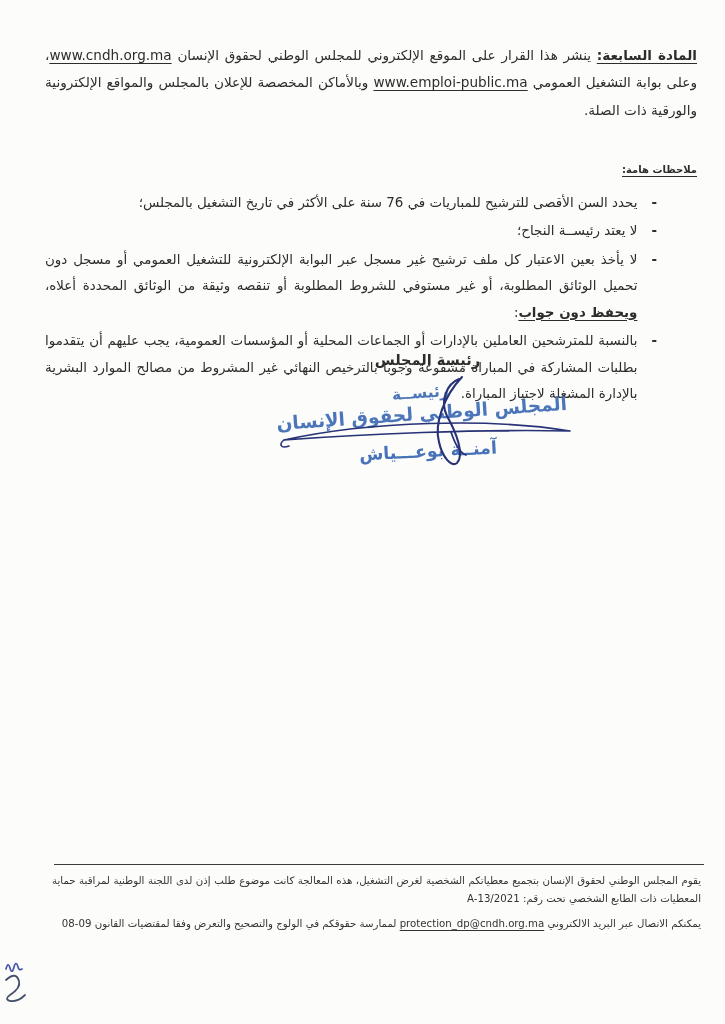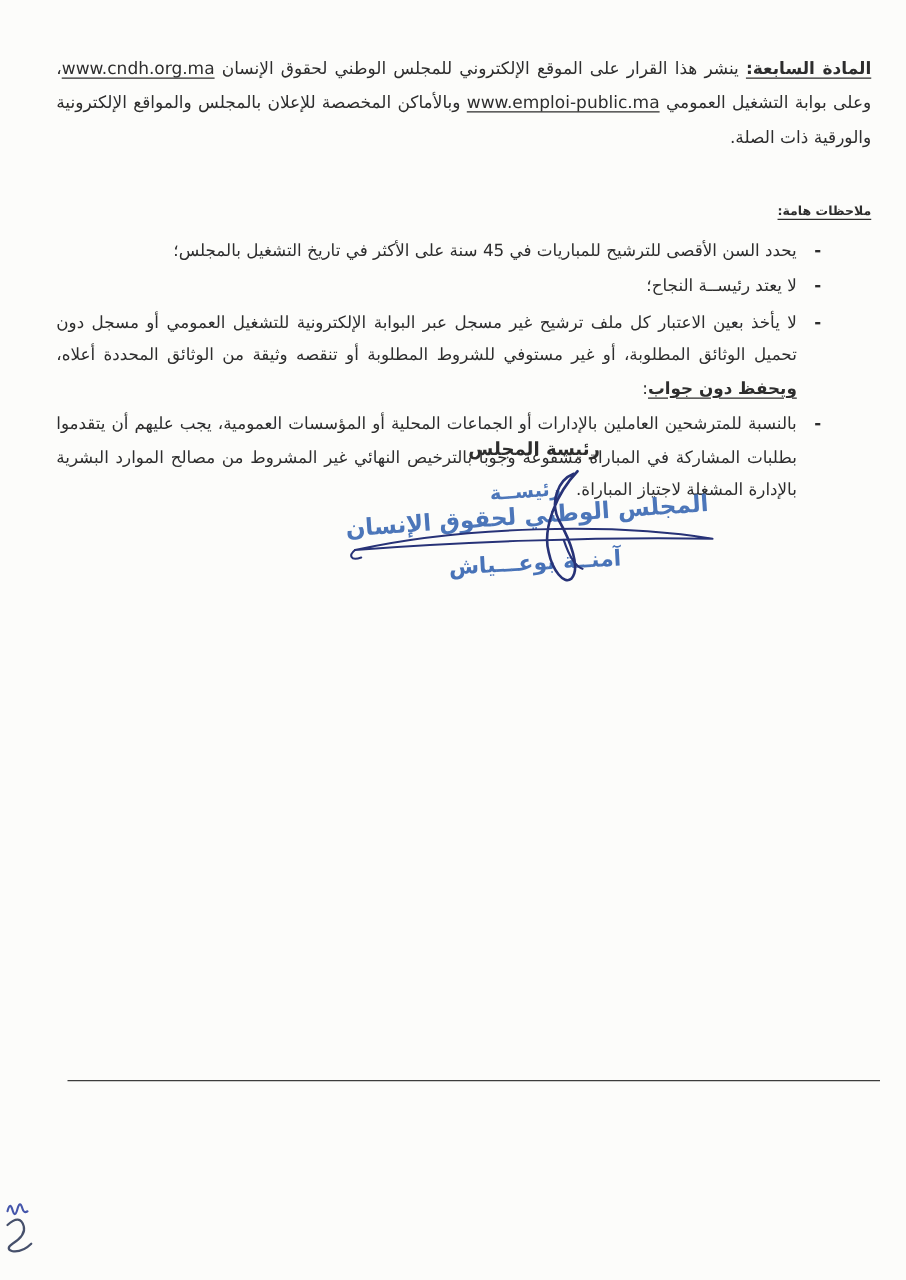--- a/index.html
+++ b/index.html
@@ -43,21 +43,21 @@
   <div class="flow">
 
     <p class="article"><span class="b u">المادة السابعة:</span> <span>ينشر هذا القرار على الموقع الإلكتروني للمجلس الوطني لحقوق الإنسان</span> <span class="ltr u">www.cndh.org.ma</span><span>، وعلى بوابة التشغيل العمومي</span> <span class="ltr u">www.emploi-public.ma</span> <span>وبالأماكن المخصصة للإعلان بالمجلس والمواقع الإلكترونية والورقية ذات الصلة.</span></p>
 
     <span class="notes-heading">ملاحظات هامة:</span>
 
     <div class="bullets">
 
       <div class="bullet">
         <span class="dash">-</span>
-        <span class="btext">يحدد السن الأقصى للترشيح للمباريات في 45 سنة على الأكثر في تاريخ التشغيل بالمجلس؛</span>
+        <span class="btext">يحدد السن الأقصى للترشيح للمباريات في 76 سنة على الأكثر في تاريخ التشغيل بالمجلس؛</span>
       </div>
 
       <div class="bullet">
         <span class="dash">-</span>
         <span class="btext">لا يعتد رئيســة النجاح؛</span>
       </div>
 
       <div class="bullet">
         <span class="dash">-</span>
         <span class="btext"><span>لا يأخذ بعين الاعتبار كل ملف ترشيح غير مسجل عبر البوابة الإلكترونية للتشغيل العمومي أو مسجل دون تحميل الوثائق المطلوبة، أو غير مستوفي للشروط المطلوبة أو تنقصه وثيقة من الوثائق المحددة أعلاه،</span> <span class="em">ويحفظ دون جواب</span><span>:</span></span>
@@ -83,20 +83,22 @@
   <svg class="scribble-svg" width="306" height="104" viewBox="0 0 306 104">
     <path d="M6,66 C92,47 212,44 292,57 C202,55 84,60 6,66 Z" fill="none" stroke="#273277" stroke-width="1.6" stroke-linejoin="round"></path>
     <path d="M6,66 C1,70 2,75 11,72" fill="none" stroke="#273277" stroke-width="1.6" stroke-linecap="round"></path>
     <path d="M184,3 C166,22 156,50 161,68 C164,82 173,94 179,89 C187,81 178,58 169,42 C162,28 168,10 181,5" fill="none" stroke="#273277" stroke-width="2.1" stroke-linecap="round"></path>
     <path d="M173,58 C177,70 182,79 188,81" fill="none" stroke="#273277" stroke-width="1.8" stroke-linecap="round"></path>
   </svg>
 
   <div class="sep"></div>
 
   <div class="footer">
+    <p class="p1"><span>يقوم المجلس الوطني لحقوق الإنسان بتجميع معطياتكم الشخصية لغرض التشغيل، هذه المعالجة كانت موضوع طلب إذن لدى اللجنة الوطنية لمراقبة حماية المعطيات ذات الطابع الشخصي تحت رقم:</span> <span class="ltr">A-13/2021</span></p>
+    <p class="p2"><span>يمكنكم الاتصال عبر البريد الالكتروني</span> <span class="ltr u">protection_dp@cndh.org.ma</span> <span>لممارسة حقوقكم في الولوج والتصحيح والتعرض وفقا لمقتضيات القانون 09-08</span></p>
   </div>
 
   <svg class="mark mark-blue" width="22" height="17" viewBox="0 0 22 17">
     <path d="M2,12 q2,-8 4,-1 q2,7 4,-1 q2,-7 4,0 q1,4 4,2" fill="none" stroke="#4556ab" stroke-width="1.7" stroke-linecap="round"></path>
   </svg>
   <svg class="mark mark-dark" width="32" height="32" viewBox="0 0 32 32">
     <path d="M6,7 q10,-9 13,1 q2,7 -9,14 q-6,4 0,6 q8,1 15,-6" fill="none" stroke="#46506b" stroke-width="1.8" stroke-linecap="round"></path>
   </svg>
 
 </div>

